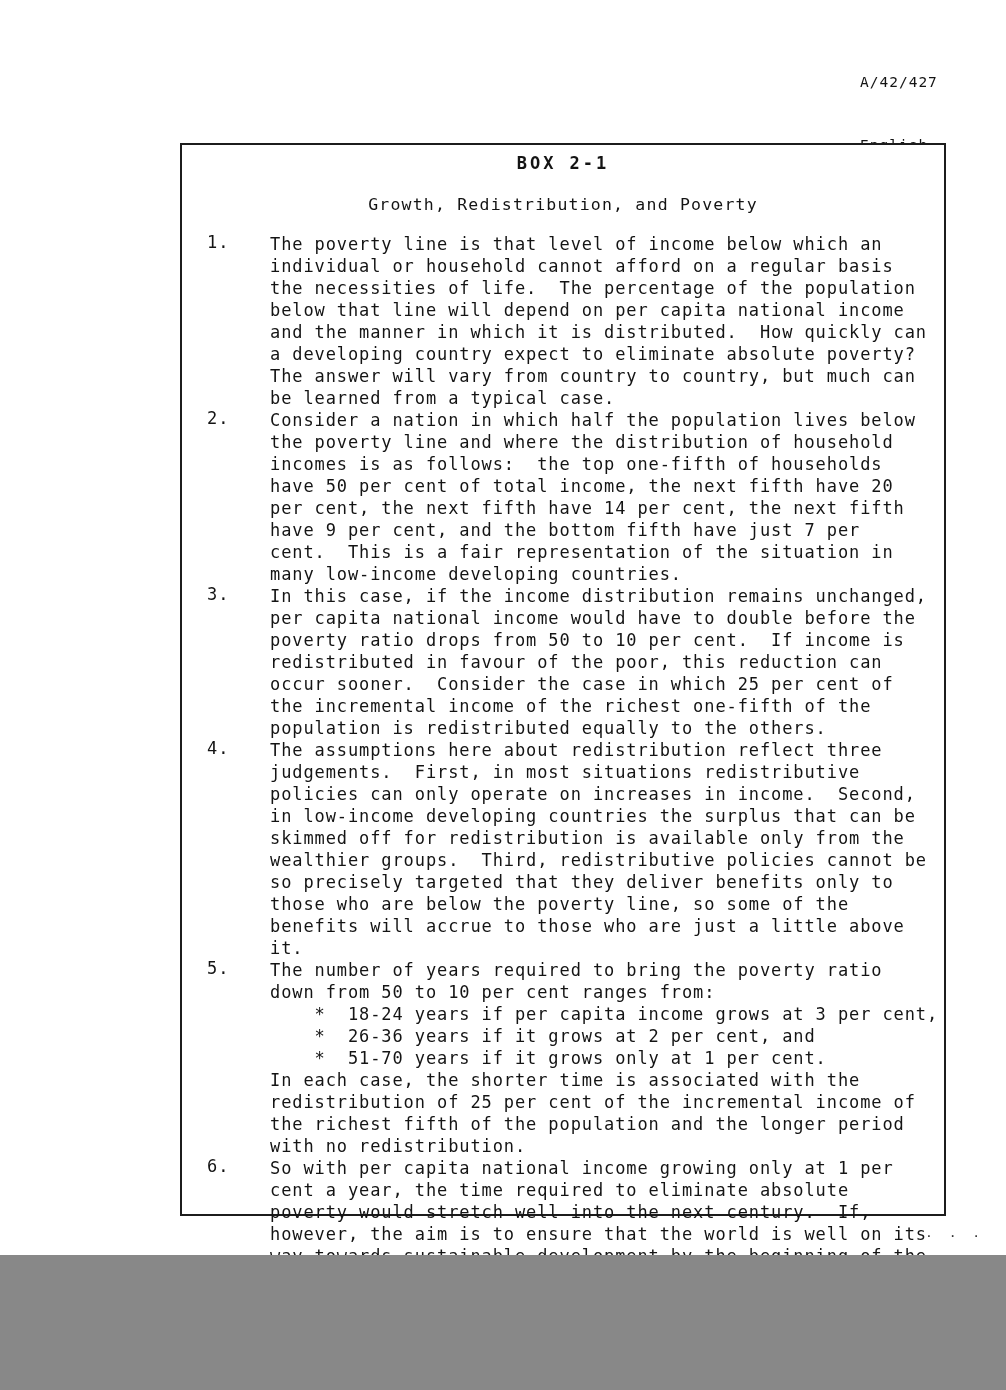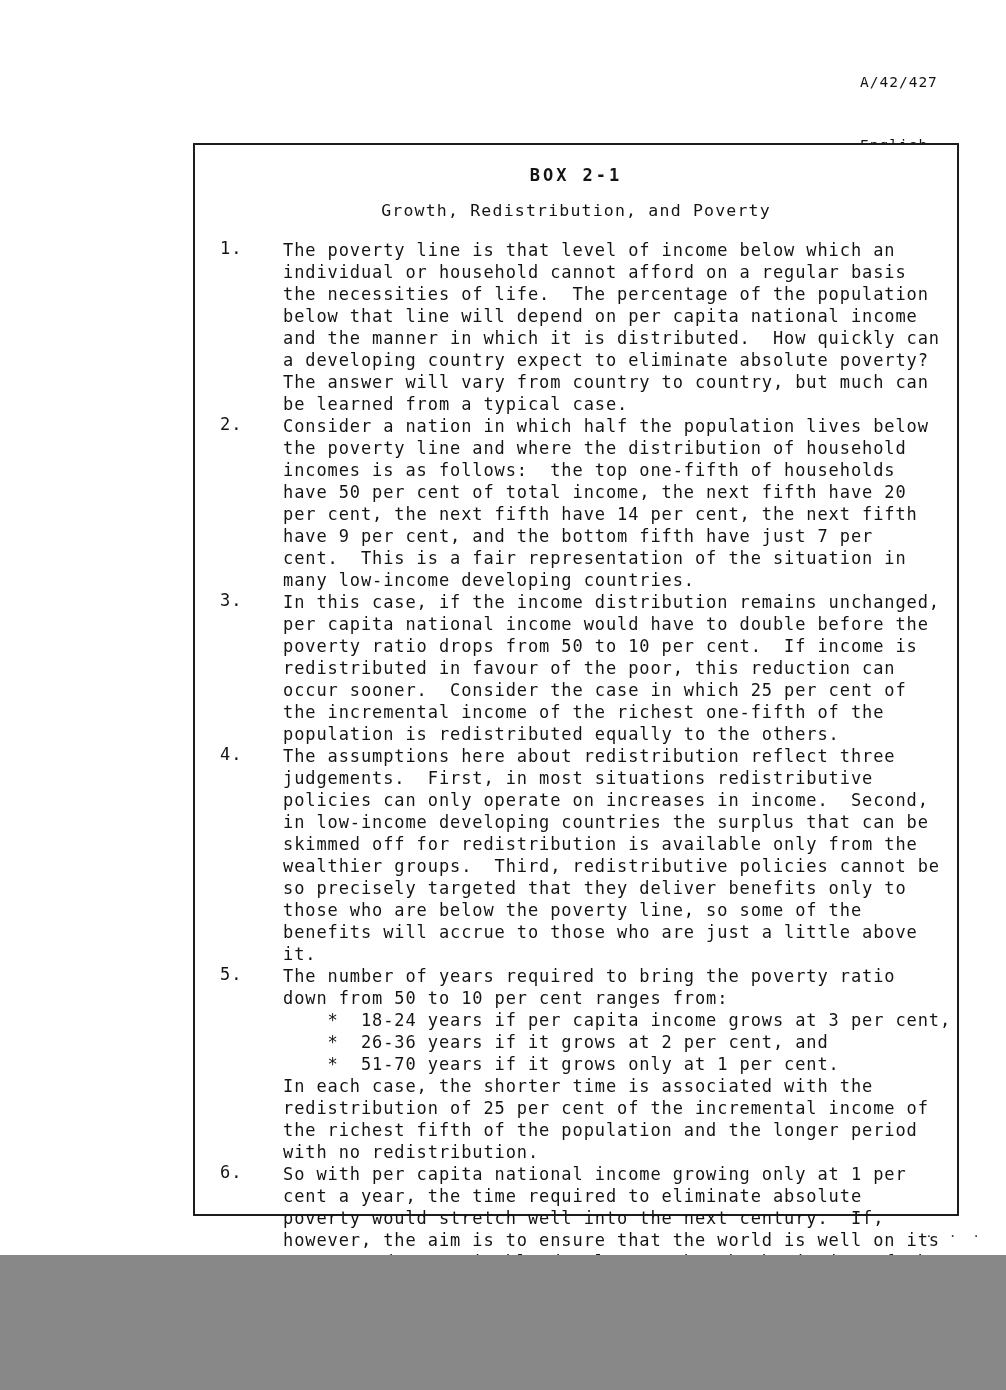--- a/index.html
+++ b/index.html
@@ -17,41 +17,40 @@
     position: absolute;
     top: 30px;
     left: 860px;
     font-size: 14.5px;
     line-height: 21px;
     letter-spacing: 1px;
     white-space: pre;
   }
   .box {
     position: absolute;
-    left: 193px;
+    left: 180px;
     top: 143px;
     width: 766px;
     height: 1073px;
     border: 2px solid #1c1c1c;
-    padding-top: 12px;
     background: #fff;
   }
   .box-title {
     text-align: center;
     font-size: 17px;
     font-weight: bold;
     letter-spacing: 3px;
     margin-top: 8px;
     line-height: 20px;
   }
   .box-subtitle {
     text-align: center;
     font-size: 16.5px;
     letter-spacing: 1.2px;
-    margin-top: 16px;
+    margin-top: 22px;
     line-height: 20px;
   }
   .paras { margin-top: 18px; }
   .para {
     display: flex;
     padding-left: 25px;
   }
   .num {
     flex: none;
     width: 47px;

